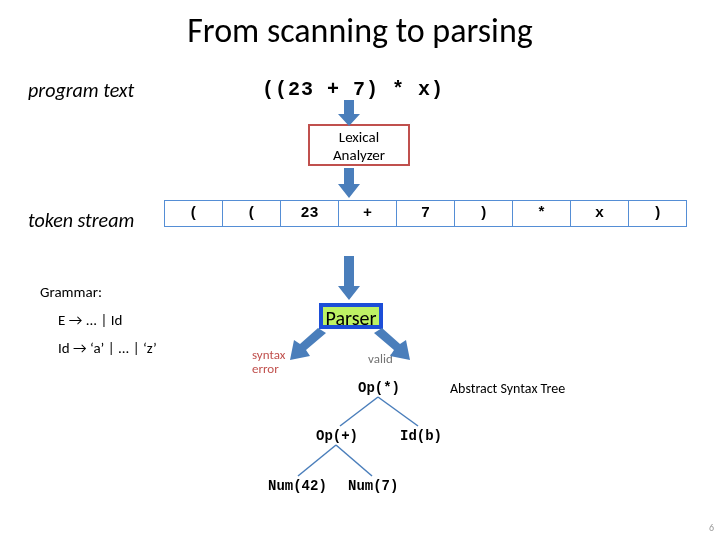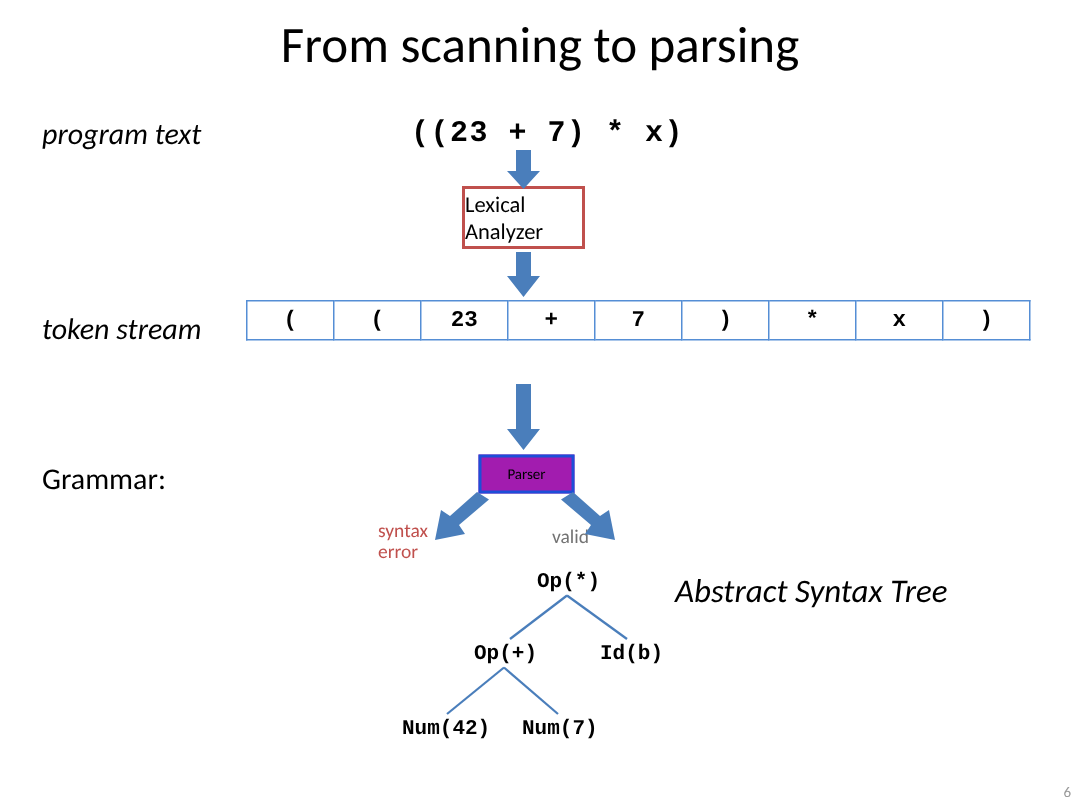--- a/index.html
+++ b/index.html
@@ -26,45 +26,45 @@
   .mono {
     font-family: "Courier New", monospace;
     font-weight: bold;
   }
   .program-text {
     position: absolute;
     left: 262px;
     top: 78px;
     font-size: 20px;
     letter-spacing: 1px;
-    margin-left: 12px;
   }
   .lex-box {
     position: absolute;
     left: 308px;
     top: 124px;
-    width: 82px;
+    width: 102px;
     height: 42px;
     border: 2px solid #c0504d;
     background: #fff;
+    text-align: center;
     font-size: 15px;
     line-height: 18px;
     padding-top: 2px;
     font-family: "Calibri", sans-serif;
   }
   .parser-box {
     position: absolute;
     left: 319px;
     top: 303px;
     width: 64px;
     height: 26px;
-    border: 2px solid #1d4ed8;
-    background: #a21caf;
-    text-align: center;
-    font-size: 10px;
+    border: 4px solid #1d4ed8;
+    background: #bef264;
+    text-align: center;
+    font-size: 20px;
     line-height: 22px;
     font-family: "Calibri", sans-serif;
   }
   .token-table {
     position: absolute;
     left: 164px;
     top: 200px;
     border-collapse: collapse;
   }
   .token-table td {
@@ -72,26 +72,25 @@
     width: 58px;
     height: 26px;
     text-align: center;
     font-family: "Courier New", monospace;
     font-size: 15px;
     font-weight: bold;
     background: #fff;
   }
   .grammar {
     position: absolute;
-    left: 28px;
+    left: 40px;
     top: 278px;
-    font-size: 20px;
+    font-size: 15px;
     font-family: "Calibri", sans-serif;
     line-height: 28px;
-    margin-top: 28px;
   }
   .grammar .line2, .grammar .line3 { padding-left: 18px; }
   .syntax-error {
     position: absolute;
     left: 252px;
     top: 348px;
     color: #c0504d;
     font-size: 13px;
     text-align: left;
     line-height: 14px;
@@ -100,22 +99,21 @@
     position: absolute;
     left: 368px;
     top: 351px;
     color: #737373;
     font-size: 13px;
   }
   .ast-label {
     position: absolute;
     left: 450px;
     top: 380px;
-    font-style: italic;
-    font-size: 22px;
+    font-size: 14px;
   }
   .page-num {
     position: absolute;
     right: 6px;
     bottom: 6px;
     font-size: 10px;
     color: #999;
   }
   .tree-node {
     position: absolute;
@@ -159,20 +157,22 @@
     <td>)</td>
     <td>*</td>
     <td>x</td>
     <td>)</td>
   </tr>
 </tbody>
   </table>
 
 <div class="grammar">
   <div>Grammar:</div>
+  <div class="line2">E → ... | Id</div>
+  <div class="line3">Id → ‘a’ | ... | ‘z’</div>
 </div>
 
 <div class="parser-box">Parser</div>
 
 <div class="syntax-error">
   <span>syntax</span><br>
   <span>error</span>
 </div>
 
 <div class="valid">valid</div>

